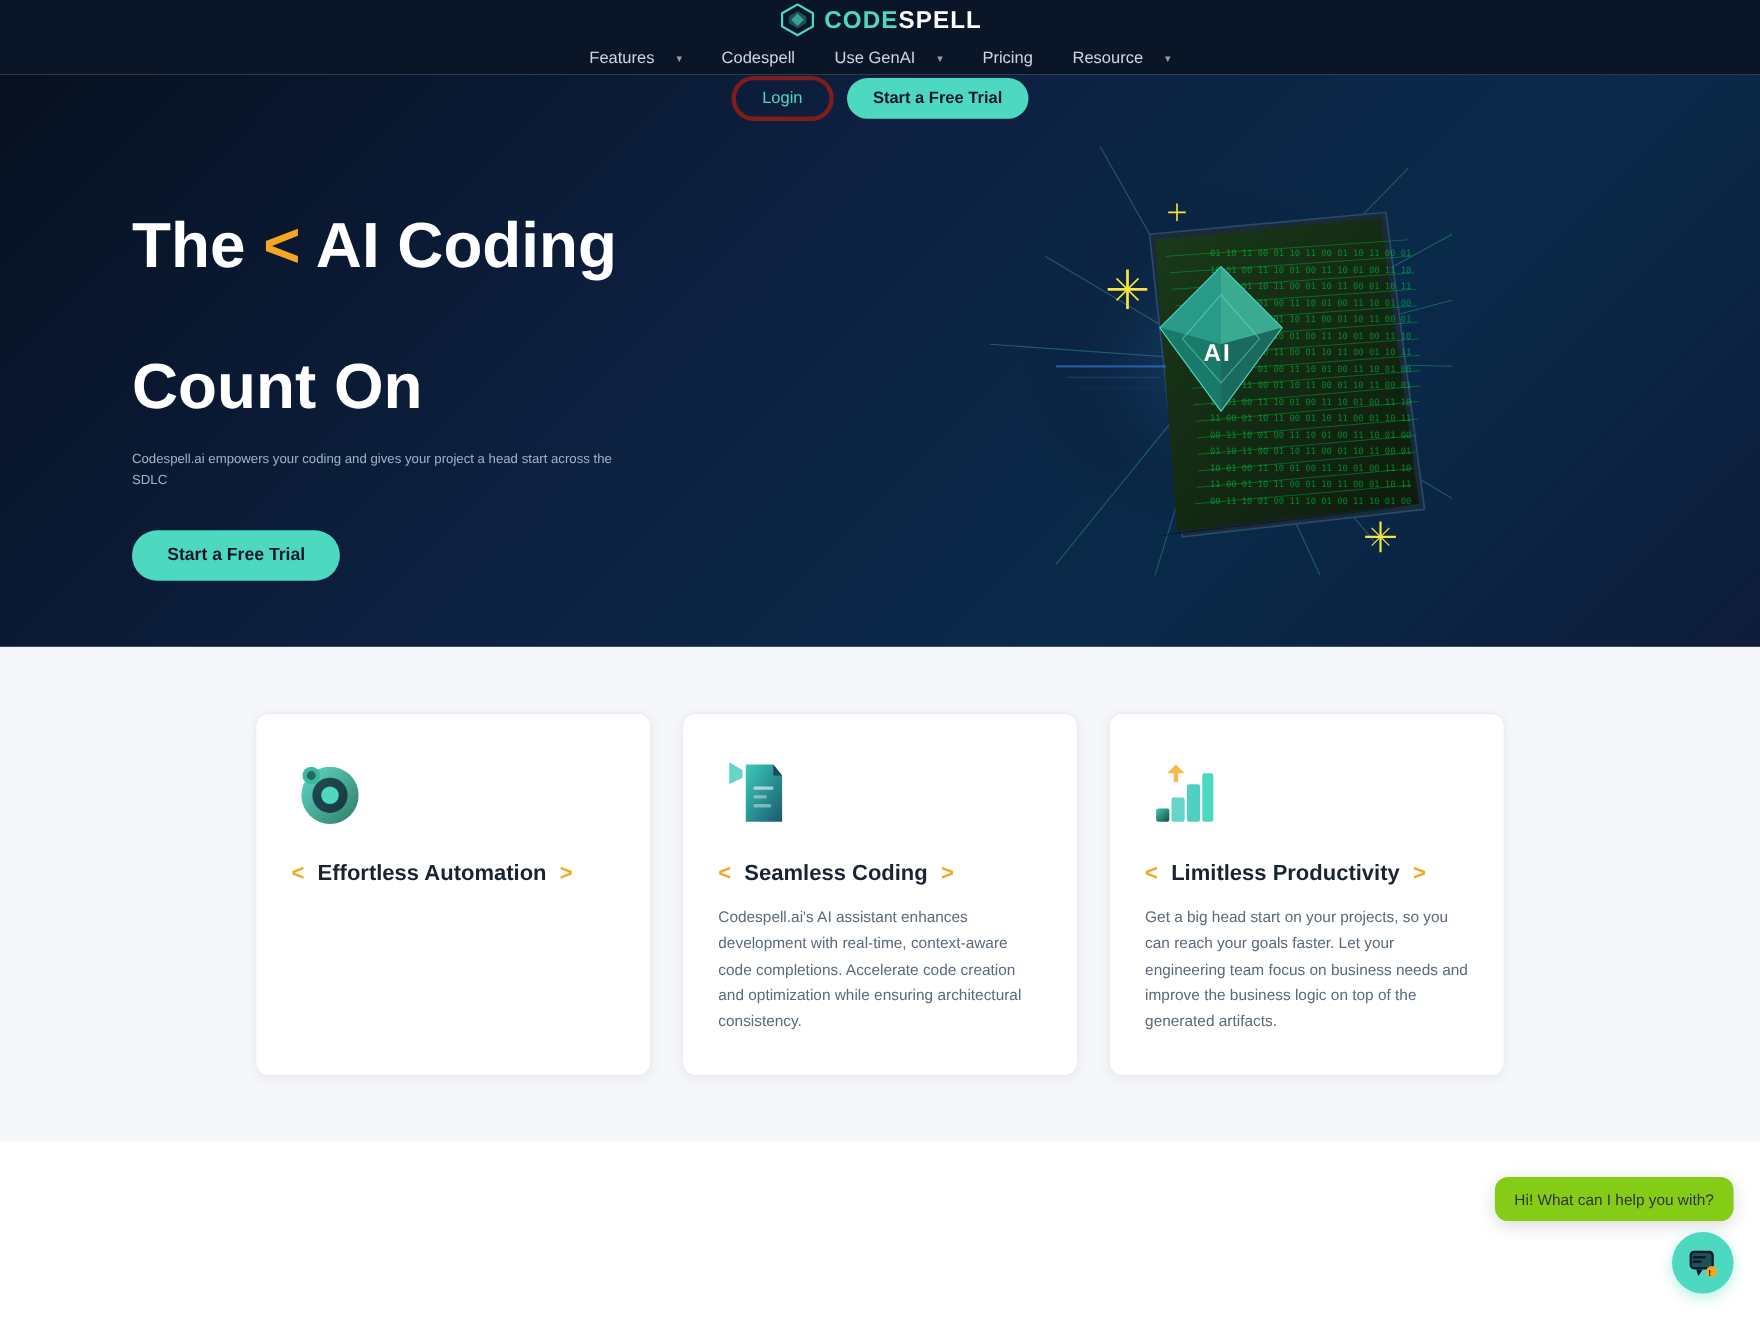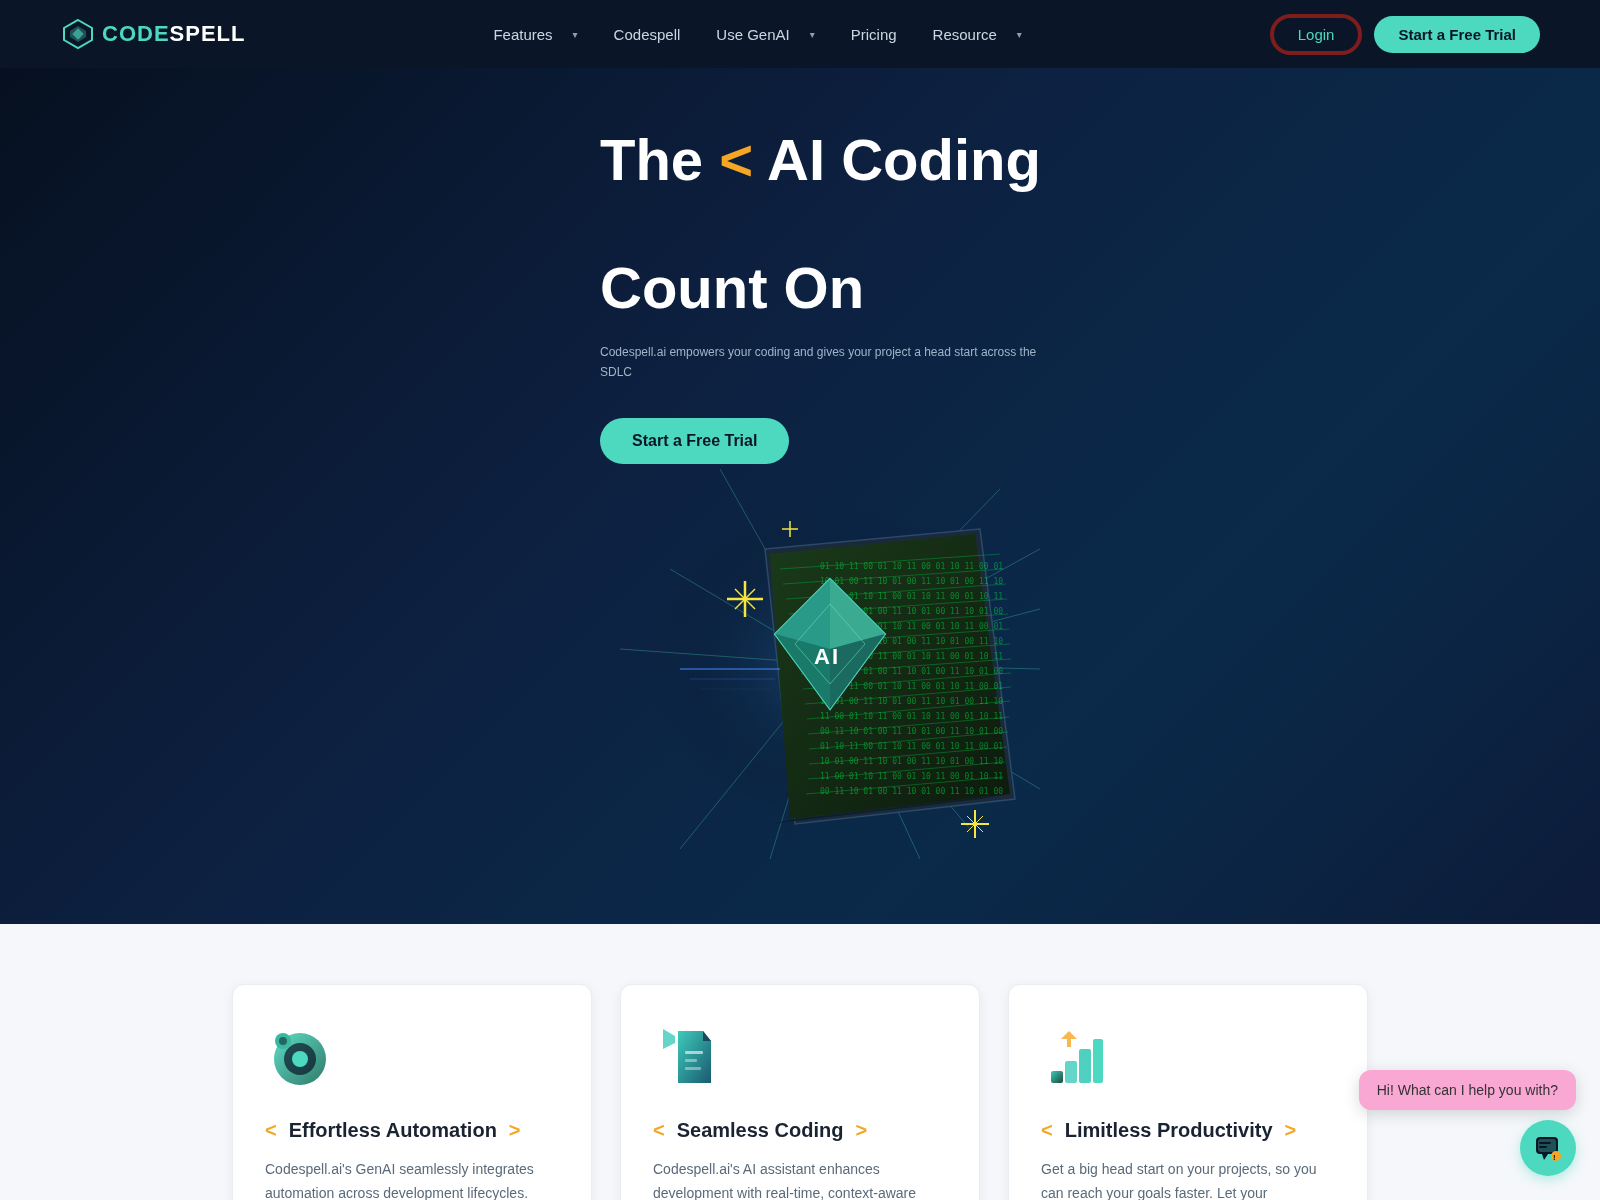--- a/index.html
+++ b/index.html
@@ -8,20 +8,21 @@
     
     nav {
       background: #0a1628;
       display: flex;
       align-items: center;
       justify-content: space-between;
       padding: 0 60px;
       height: 68px;
       position: relative;
       z-index: 10;
+      flex-direction: column;
     }
     .nav-logo {
       display: flex;
       align-items: center;
       gap: 0;
     }
     .logo-code { color: #4dd9c0; }
     .logo-spell { color: #ffffff; }
     .nav-links {
       display: flex;
@@ -65,25 +66,24 @@
       font-size: 15px;
       font-weight: 600;
       cursor: pointer;
     }
 
     
     .hero {
       background: linear-gradient(135deg, #061020 0%, #0d2040 40%, #0a2a4a 70%, #0d1c3a 100%);
       min-height: 520px;
       display: flex;
-      align-items: center;
+      align-items: flex-end;
       position: relative;
       overflow: hidden;
       padding: 60px 60px 60px 120px;
-      flex-direction: column;
     }
     .hero-content {
       flex: 1;
       max-width: 560px;
       z-index: 2;
     }
     .hero-title {
       font-size: 58px;
       font-weight: 800;
       line-height: 1.1;
@@ -158,21 +158,21 @@
     }
 
     
     .chat-bubble {
       position: fixed;
       bottom: 24px;
       right: 24px;
       z-index: 100;
     }
     .chat-message {
-      background: #f9a8d4;
+      background: #84cc16;
       border-radius: 12px;
       padding: 12px 18px;
       font-size: 14px;
       color: #333;
       box-shadow: 0 4px 16px rgba(0,0,0,0.15);
       margin-bottom: 10px;
       max-width: 220px;
     }
     .chat-btn {
       width: 56px;
@@ -398,21 +398,20 @@
 
         <circle cx="18" cy="20" r="8" fill="#3ab8a0"></circle>
         <circle cx="18" cy="20" r="4" fill="#0a1628" opacity="0.5"></circle>
       </svg>
     </div>
     <div class="card-title">
       <span class="card-accent-lt">&lt;</span>
       <span>Effortless Automation</span>
       <span class="card-accent-gt">&gt;</span>
     </div>
-    <p class="card-desc">Codespell.ai's GenAI seamlessly integrates automation across development lifecycles. Accelerate coding, testing, and deployment with AI-driven precision and minimal intervention.</p>
   </div>
 
   <div class="card">
     <div class="card-icon">
       <svg viewBox="0 0 70 70" xmlns="http://www.w3.org/2000/svg">
         <defs>
           <linearGradient id="tG2" x1="0" y1="0" x2="1" y2="1">
             <stop offset="0%" stop-color="#3dcbba"></stop>
             <stop offset="100%" stop-color="#1a5a70"></stop>
           </linearGradient>

